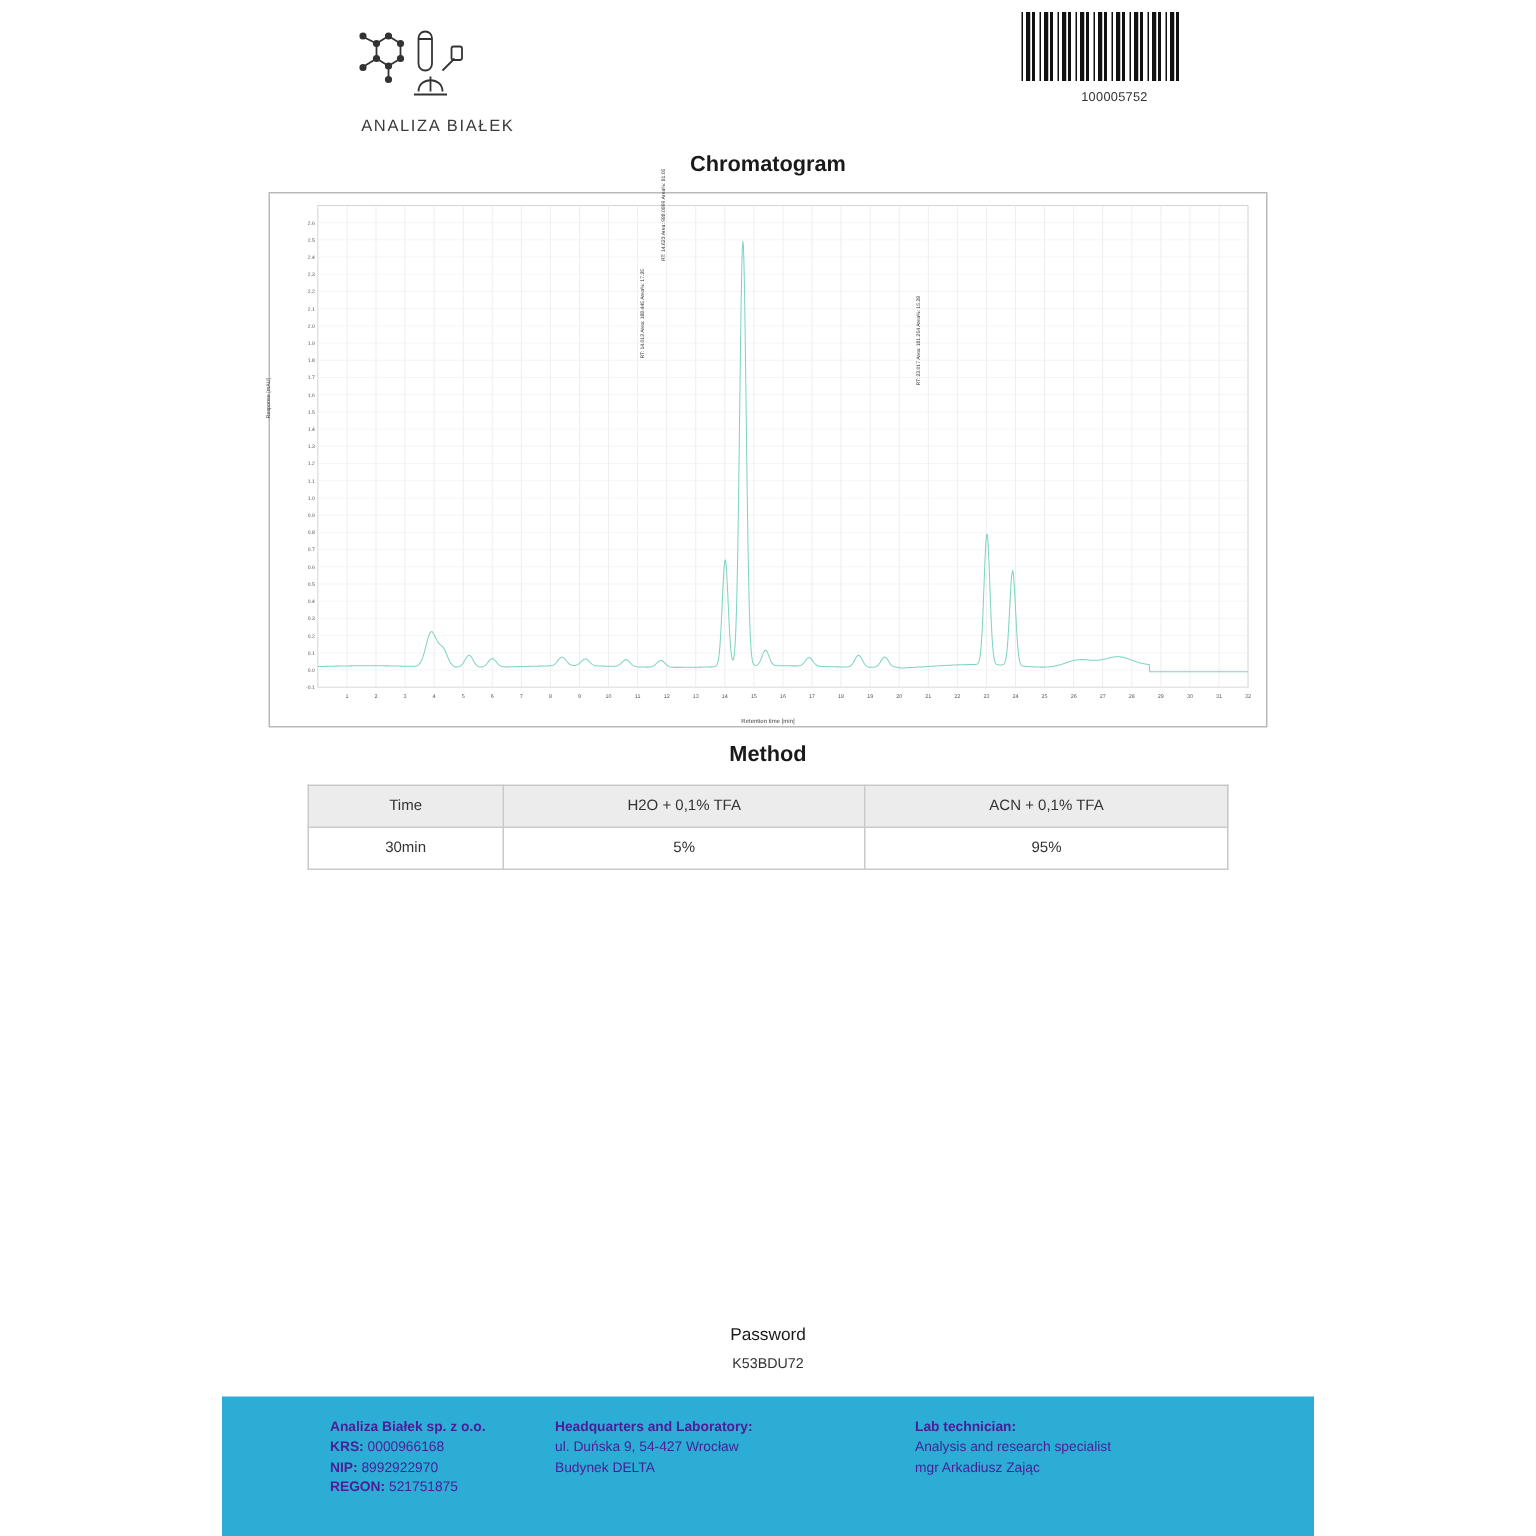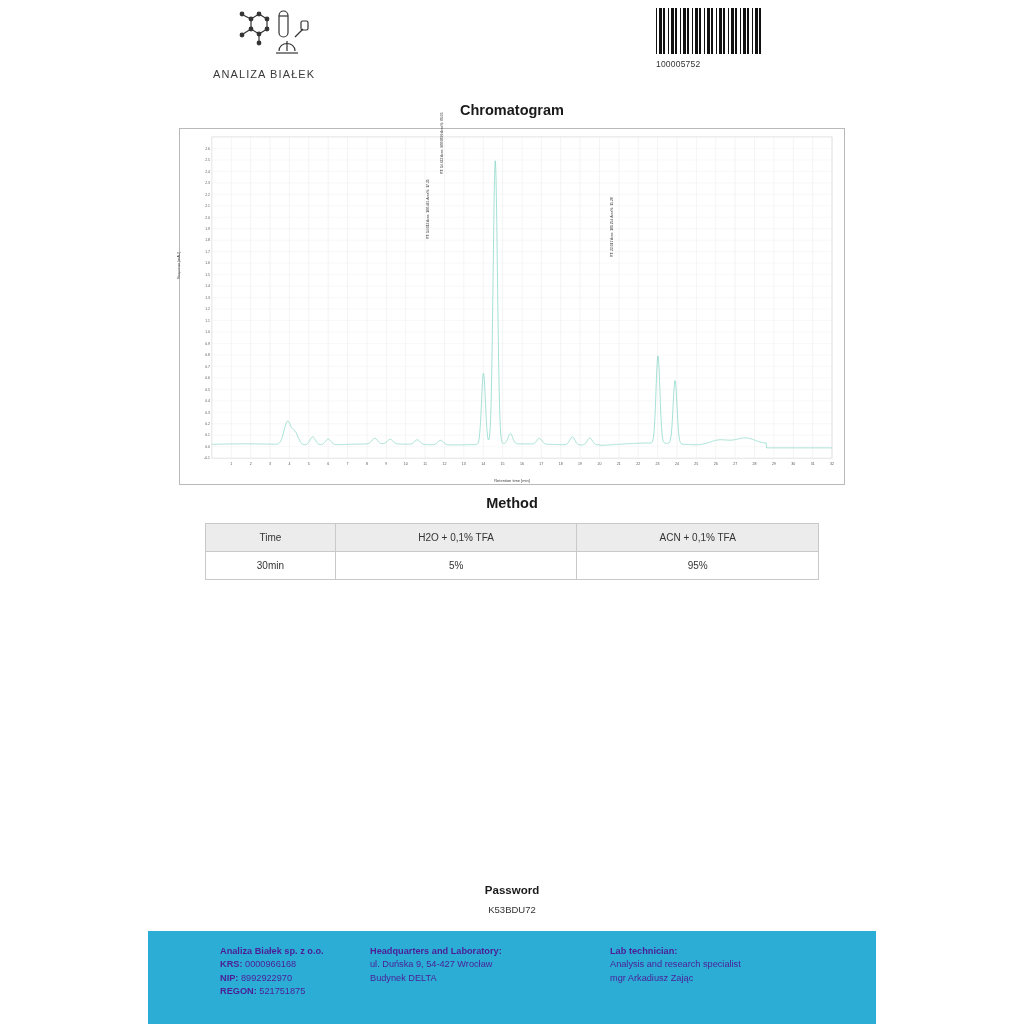--- a/index.html
+++ b/index.html
@@ -8,29 +8,29 @@
     width: 1024px; height: 1024px;
     background: #ffffff;
     font-family: "Liberation Sans", sans-serif;
     color: #222;
   }
   .page { position: relative; width: 1024px; height: 1024px; overflow: hidden; background:#fff; }
 
   
   .header { position: relative; height: 96px; }
   .logo-block {
-    position: absolute; left: 213px; top: 6px;
-    width: 130px; text-align: left;
+    position: absolute; left: 213px; top: 16px;
+    width: 130px; text-align: right;
   }
   .logo-art { height: 56px; display:flex; align-items:center; justify-content:center; }
   .logo-name {
     font-size: 11px; letter-spacing: 1.1px; color: #3a3a3a;
     margin-top: 6px; white-space: nowrap;
   }
-  .barcode-block { position: absolute; left: 656px; top: 8px; width: 124px; }
+  .barcode-block { position: absolute; left: 681px; top: 8px; width: 124px; text-align: center; }
   .barcode { height: 46px; display: flex; align-items: flex-end; gap: 0; }
   .barcode i { display: block; height: 46px; background: #111; }
   .barcode-num { font-size: 8.5px; color: #333; margin-top: 5px; letter-spacing: .2px; }
 
   
   .section-title {
     text-align: center; font-size: 14.5px; font-weight: bold; color: #1a1a1a;
   }
   #chrom-title { margin-top: 6px; }
   #method-title { margin-top: 10px; }
@@ -73,21 +73,21 @@
     padding: 8px 4px;
     font-weight: normal;
   }
   table.method thead th { background: #ececec; color:#333; }
   table.method tbody td { background: #fff; }
   table.method td.col1 { width: 130px; }
   table.method td.col2, table.method td.col3 { width: 242px; }
 
   
   .password-block { position: absolute; left:0; right:0; top: 884px; text-align:center; }
-  .password-title { font-size: 11.5px; font-weight: bold; color:#1a1a1a; }
+  .password-title { font-size: 11.5px; font-weight: normal; color:#1a1a1a; }
   .password-value { font-size: 9.5px; color:#333; margin-top: 8px; }
 
   
   .footer {
     position: absolute; left: 148px; top: 931px;
     width: 728px; height: 93px;
     background: #2badd6;
     color: #4c1d95;
     padding: 14px 0 0 0;
     display: flex;

